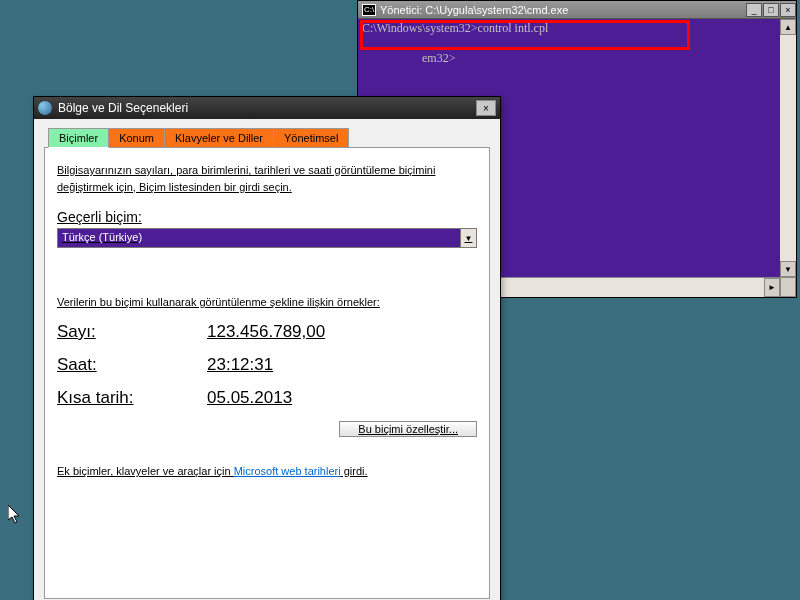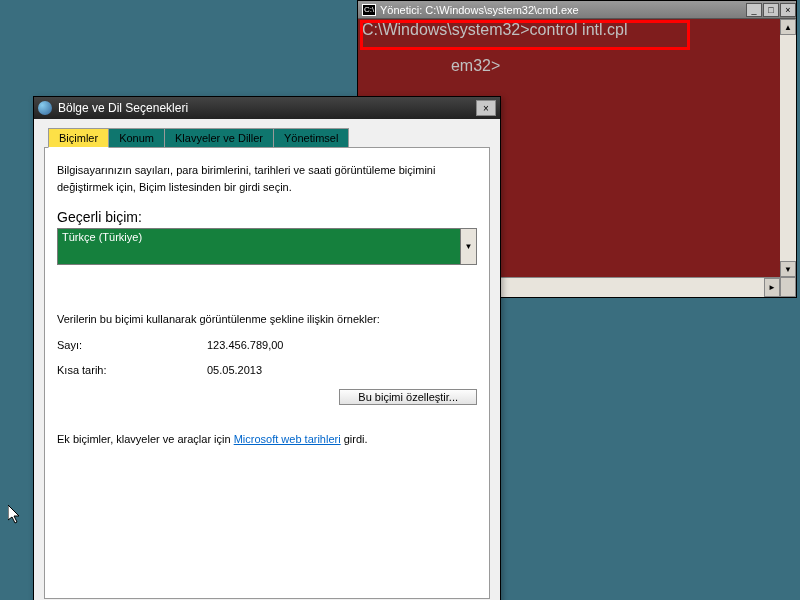--- a/index.html
+++ b/index.html
@@ -37,24 +37,24 @@
 .cmd-title .btn {
   width: 16px; height: 14px;
   background: #c8c8c8;
   border: 1px solid #555;
   margin-left: 1px;
   font-size: 9px;
   display:flex;align-items:center;justify-content:center;
   color:#000;
 }
 .cmd-body {
-  background: #7f1d1d; height: 260px;
+  background: #4c1d95; height: 260px;
   color: #c0c0c0;
-  font-family: Liberation Sans, sans-serif;
-  font-size: 16px;
+  font-family: Liberation Serif, serif;
+  font-size: 12px;
   padding: 2px 4px;
   white-space: pre;
   position: relative;
 }
 .cmd-scroll {
   position: absolute; right: 0; top: 18px; bottom: 20px; width: 16px;
   background: #d4d0c8;
 }
 .cmd-scroll .arr {
   height: 16px; background:#d4d0c8; border:1px solid #888;
@@ -104,45 +104,46 @@
 .dlg-title .spacer{flex:1;}
 .dlg-title .close{
   width:20px;height:16px;background:#c8c8c8;border:1px solid #888;
   display:flex;align-items:center;justify-content:center;color:#000;font-size:10px;
 }
 .dlg-body { padding: 8px 10px 0; }
 .tabs { display:flex; padding-left:4px; }
 .tab {
   padding: 3px 10px;
   border: 1px solid #999;
-  background: #0f766e;
+  background: #f97316;
   font-size: 11px;
   margin-right: -1px;
   position:relative; top:1px;
   cursor:pointer;
 }
-.tab.active { background:#fde047; border-bottom:1px solid #fff; z-index:2;}
+.tab.active { background:#86efac; border-bottom:1px solid #fff; z-index:2;}
 .tabpanel {
   border: 1px solid #999;
   background: #fff;
   padding: 14px 12px 18px;
   height: 452px;
   position:relative;
+  text-decoration:underline;
 }
 .desc { font-size:11px; line-height:1.5; margin-bottom:14px; color:#000;}
 .lbl { font-size:14px; margin-bottom:3px; display:block; }
 .combo {
-  display:flex; border:1px solid #7a7a7a; height:37px;
-  background:#15803d;
+  display:flex; border:1px solid #7a7a7a; height:20px;
+  background:#4c1d95;
 }
 .combo .val{ flex:1; padding:2px 4px; color:#fff; font-size:11px;}
 .combo .drop{ width:16px; background:#e8e4dc;border-left:1px solid #7a7a7a;
   display:flex;align-items:center;justify-content:center;font-size:8px;}
 .examples-lbl{margin-top:48px;margin-bottom:14px;font-size:11px;}
-.row{display:flex;margin-bottom:13px;font-size:11px;}
+.row{display:flex;margin-bottom:13px;font-size:17px;}
 .row .k{width:150px;}
 .row .v{}
 .customize-row{display:flex;justify-content:flex-end;margin-top:12px;}
 .winbtn{
   background:linear-gradient(#fdfdfd,#e3e3e3);
   border:1px solid #8a8a8a;
   padding:1px 18px;
   font-size:11px;
   cursor:pointer;
   min-width:90px;
@@ -159,21 +160,21 @@
   pointer-events:none;
 }
 .cursor svg{display:block;}
 </style>
 </head>
 <body>
 
 <div class="cmd">
   <div class="cmd-title">
     <span class="cmdicon">C:\</span>
-    <span>Yönetici: C:\Windows\system32\cmd.exe</span>
+    <span>Yönetici: C:\Uygula\system32\cmd.exe</span>
     <span class="spacer"></span>
     <span class="btn">_</span>
     <span class="btn">□</span>
     <span class="btn">×</span>
   </div>
   <div class="cmd-body"><span>C:\Windows\system32&gt;control intl.cpl</span>
 
 <span style="padding-left:0;">                    <span>em32&gt;</span></span></div>
   <div class="cmd-scroll">
     <div class="arr">▲</div>
@@ -214,20 +215,24 @@
         <div class="drop">▼</div>
       </div>
 
       <div class="examples-lbl">Verilerin bu biçimi kullanarak görüntülenme şekline ilişkin örnekler:</div>
 
       <div class="row">
         <div class="k">Sayı:</div>
         <div class="v">123.456.789,00</div>
       </div>
       <div class="row">
+        <div class="k">Saat:</div>
+        <div class="v">23:12:31</div>
+      </div>
+      <div class="row">
         <div class="k">Kısa tarih:</div>
         <div class="v">05.05.2013</div>
       </div>
 
       <div class="customize-row">
         <button class="winbtn">Bu biçimi özelleştir...</button>
       </div>
 
       <div class="footer-text">
         <span>Ek biçimler, klavyeler ve araçlar için </span><a>Microsoft web tarihleri</a><span> girdi.</span>

